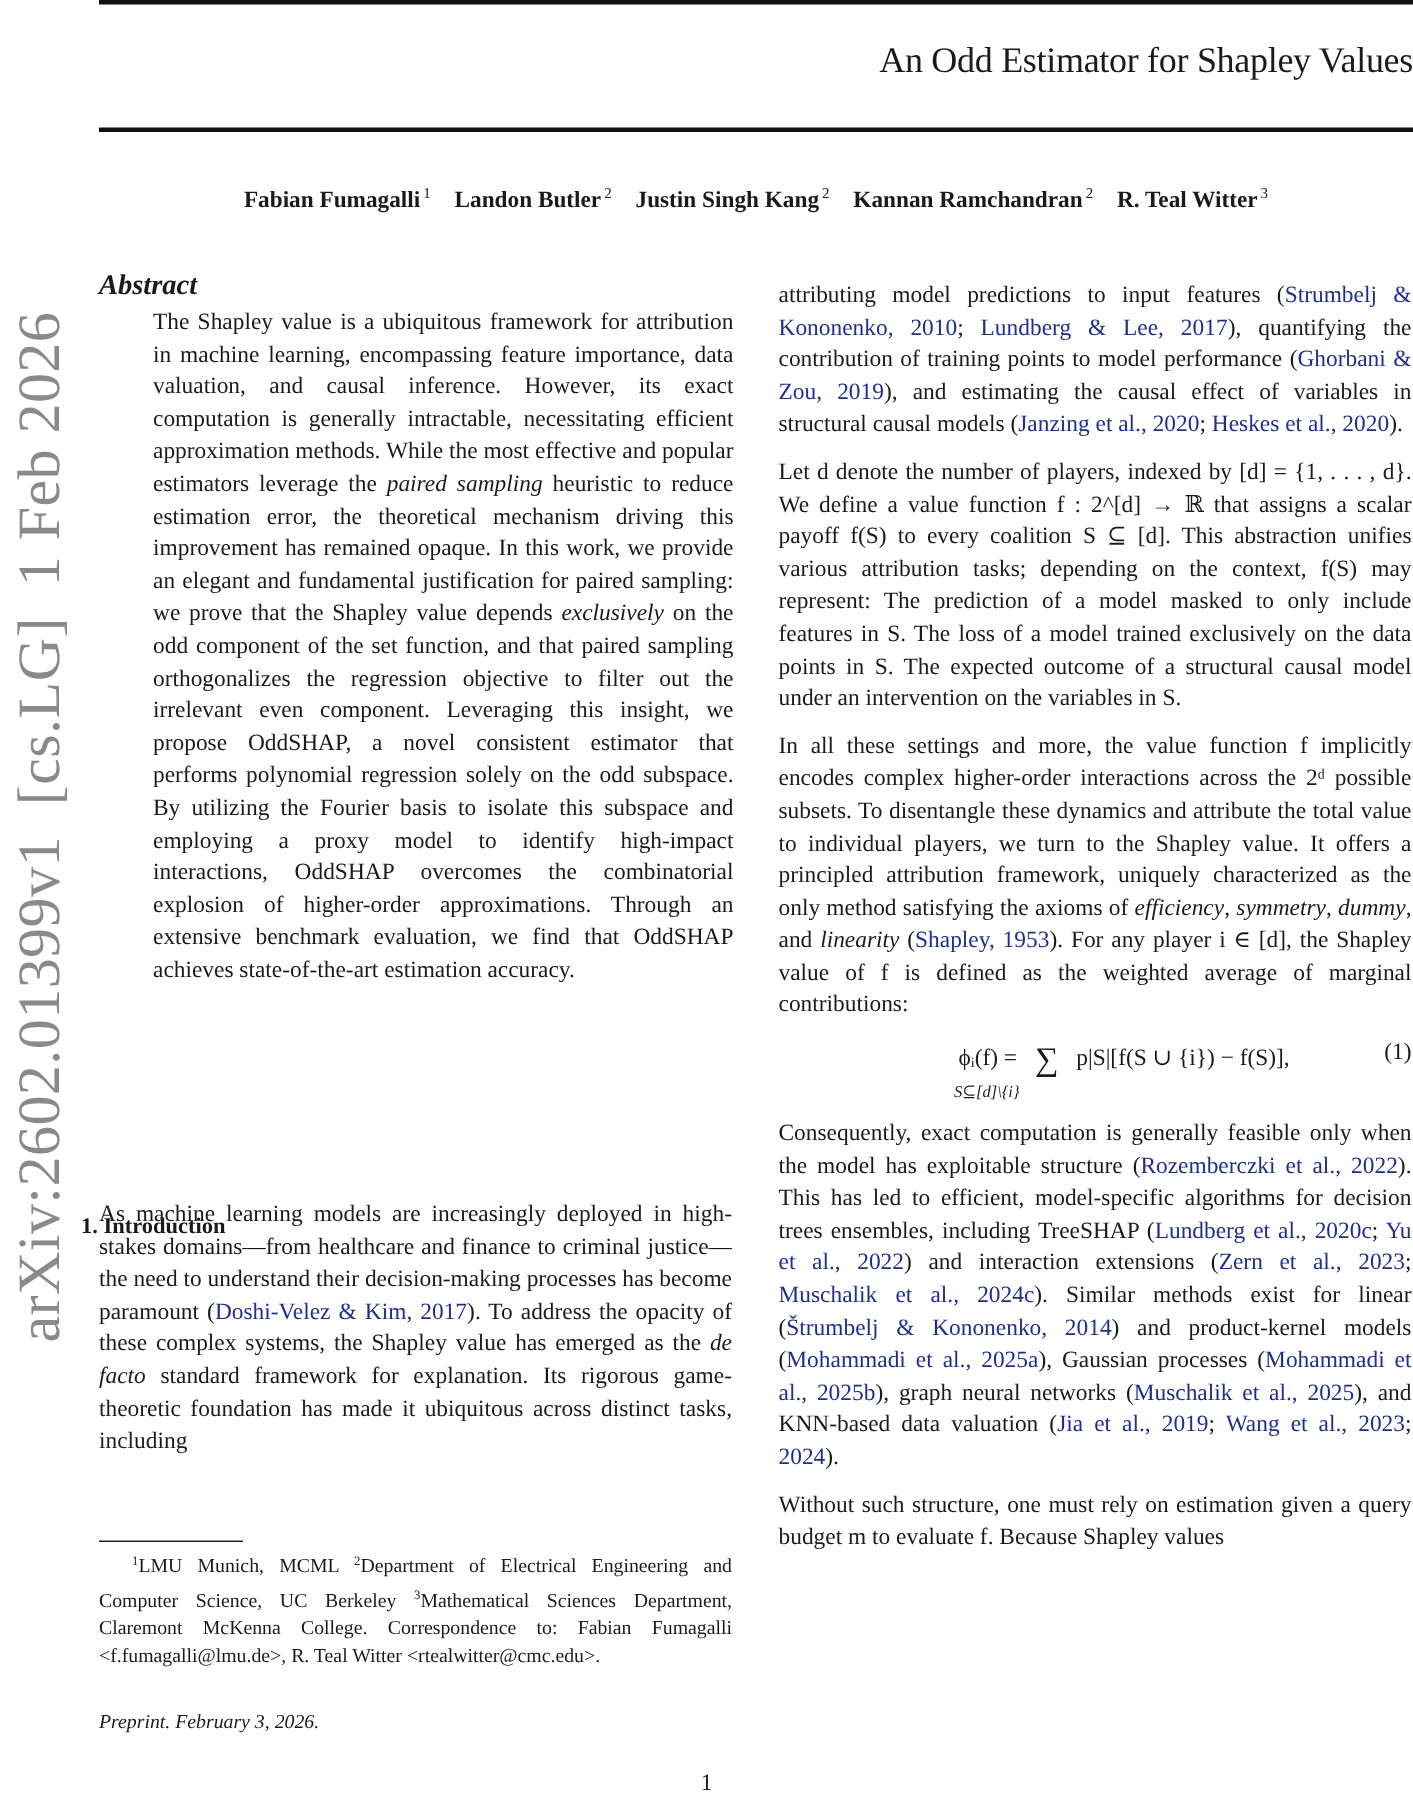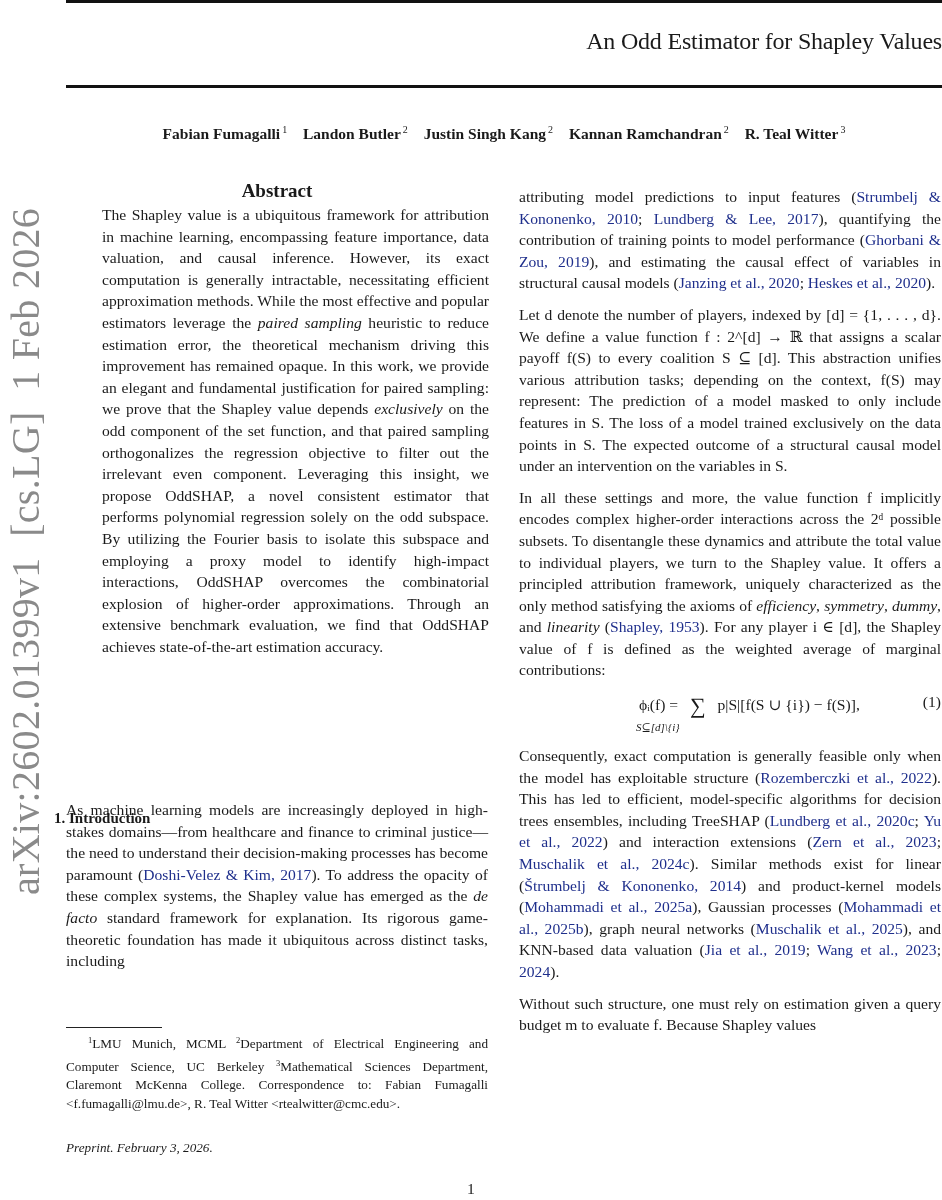--- a/index.html
+++ b/index.html
@@ -17,21 +17,21 @@
                font-weight: bold; font-size: 15.5px; }
     .authors .author { margin: 0 6px; white-space: nowrap; }
     .authors sup { font-weight: normal; font-size: 10px; vertical-align: 6px; margin-left: 2px; }
 
     .arxiv-stamp { position: absolute; left: 2px; top: 895px; transform-origin: 0 0; transform: rotate(-90deg);
                    font-size: 40px; color: #8a8a8a; white-space: pre; width: 600px; letter-spacing: 0.3px; }
 
     .col-left { position: absolute; left: 66px; top: 180px; width: 422px; }
     .col-right { position: absolute; left: 519px; top: 186px; width: 422px; }
 
-    .abstract-heading { text-align: center; font-weight: bold; font-size: 19px; margin-bottom: 2px; padding-left: 0; }
+    .abstract-heading { font-weight: bold; font-size: 19px; margin-bottom: 2px; padding-left: 0; font-style: italic; }
     .abstract-body { margin-left: 36px; width: 387px; font-size: 15.6px; line-height: 21.6px; text-align: justify; hyphens: manual; }
 
     .section-heading { position: absolute; left: 54px; top: 810px; font-weight: bold; font-size: 15px; }
     .intro-left { position: absolute; left: 66px; top: 799px; width: 422px; font-size: 15.6px; line-height: 21.6px; text-align: justify; }
 
     .footnote-rule { position: absolute; left: 66px; top: 1027px; width: 96px; height: 1px; background: #222; }
     .footnote { position: absolute; left: 66px; top: 1031px; width: 422px; font-size: 13.2px; line-height: 18.5px; text-align: justify; text-indent: 22px; }
     .footnote sup { font-size: 8.5px; vertical-align: 5px; }
     .preprint { position: absolute; left: 66px; top: 1140px; font-style: italic; font-size: 13.2px; }
 

